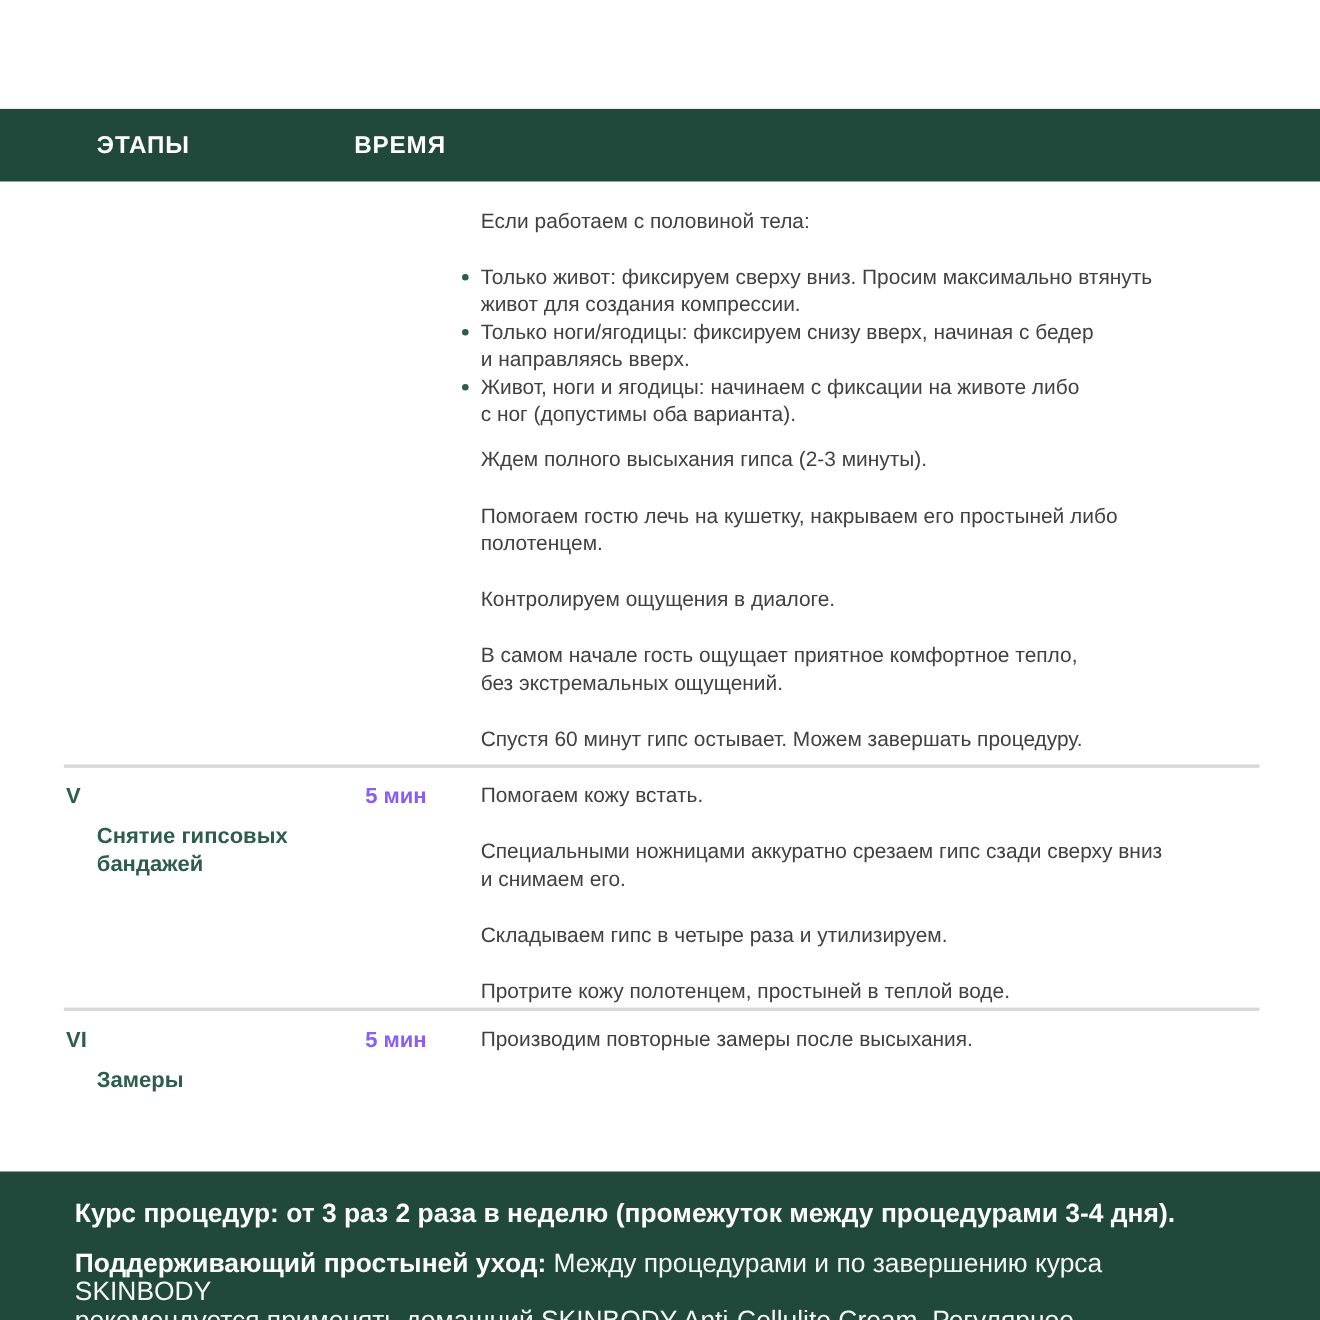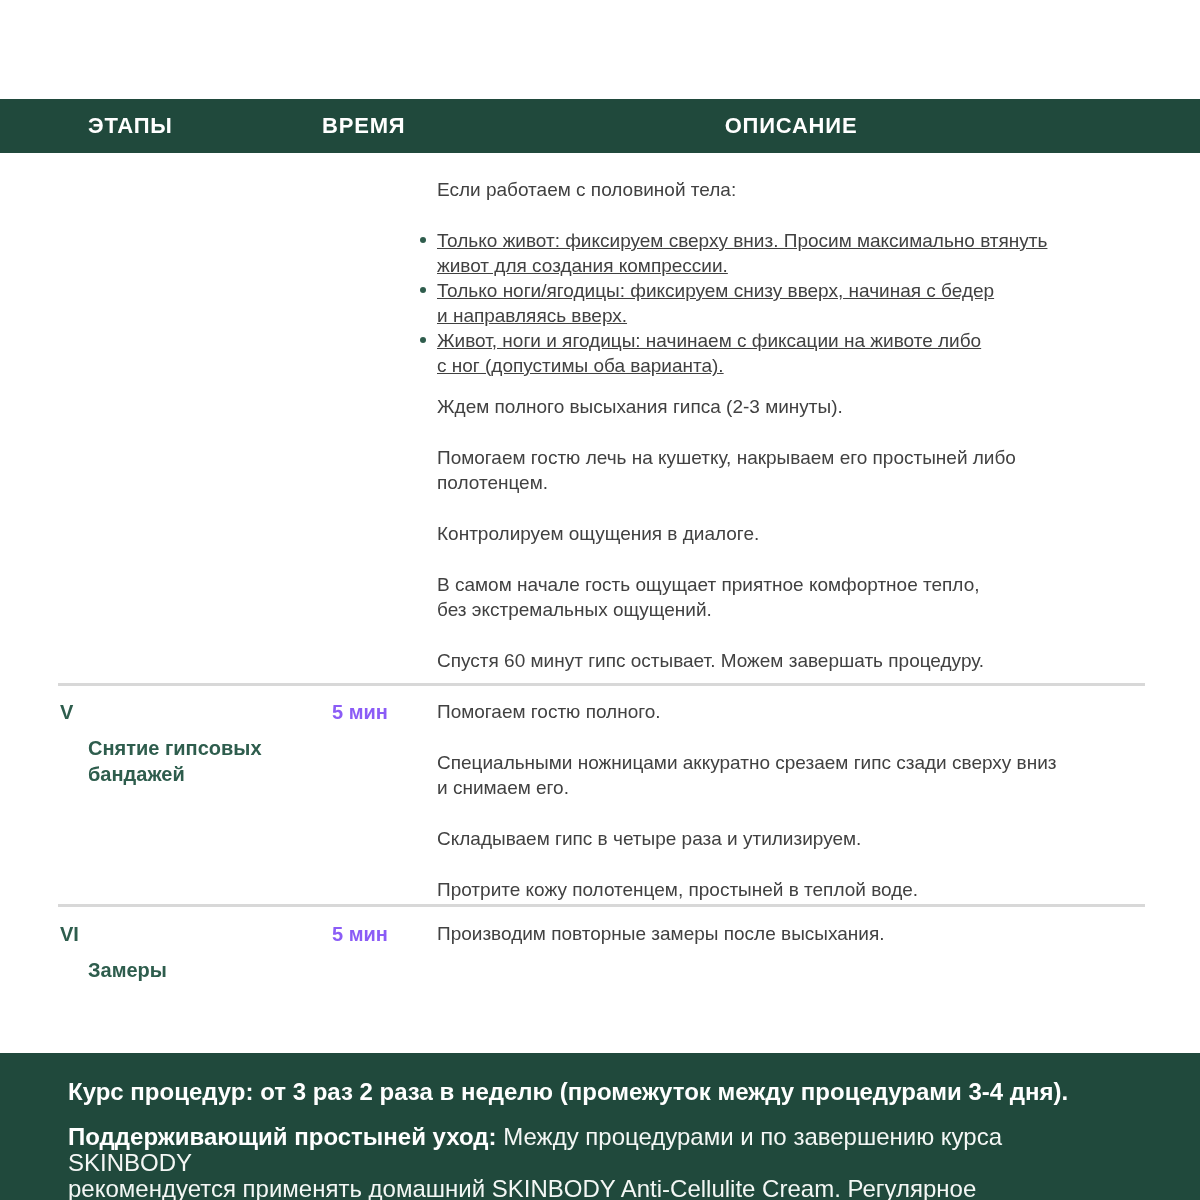--- a/index.html
+++ b/index.html
@@ -15,21 +15,21 @@
     width: 1200px; height: 1200px;
     background: #ffffff;
     font-family: "Liberation Sans", "DejaVu Sans", sans-serif;
     color: var(--body_text);
   }
   .page { width: 1200px; height: 1200px; display: flex; flex-direction: column; overflow: hidden; }
   .top-spacer { height: 99px; flex: none; }
 
   
   .table-header {
-    flex: none; height: 54px;
+    flex: none; height: 66px;
     background: var(--banner_bg);
     display: grid; grid-template-columns: 272px 105px 1fr;
     align-items: center;
     padding: 0 55px 0 60px;
     color: #ffffff; font-weight: bold; font-size: 22px; letter-spacing: 0.8px;
   }
   .table-header .stage-col span { margin-left: 28px; }
   .table-header .time-col span { display:inline-block; margin-left: -10px; }
   .table-header .desc-col { text-align: center; }
 
@@ -50,21 +50,20 @@
     white-space: pre-line;
   }
   .desc-cell .para:last-child { margin-bottom: 0; }
 
   .bullets { list-style: none; margin: 0 0 16px 0; padding: 0; }
   .bullets li {
     position: relative;
     font-size: 19px; line-height: 25px;
     color: var(--body_text);
     white-space: pre-line;
-    text-decoration: underline;
   }
   .bullets li::before {
     content: "";
     position: absolute; left: -17px; top: 9px;
     width: 6px; height: 6px; border-radius: 50%;
     background: var(--stage_accent);
   }
 
   .divider { border: none; border-top: 3px solid var(--divider); margin: 0 55px 0 58px; }
 
@@ -102,23 +101,20 @@
 
   <div class="top-spacer"></div>
 
   <header class="table-header">
     <div class="col stage-col">
       <span>ЭТАПЫ</span>
     </div>
     <div class="col time-col">
       <span>ВРЕМЯ</span>
     </div>
-    <div class="col desc-col">
-      <span>ОПИСАНИЕ</span>
-    </div>
   </header>
 
   <main class="table-body">
 
     <section class="row row-continuation">
       <div class="stage-cell"></div>
       <div class="time-cell"></div>
       <div class="desc-cell">
         <p class="para">Если работаем с половиной тела:</p>
         <ul class="bullets">
@@ -142,21 +138,21 @@
     <hr class="divider">
 
     <section class="row row-v">
       <div class="stage-cell">
         <span class="numeral">V</span>
         <span class="stage-label">Снятие гипсовых
 бандажей</span>
       </div>
       <div class="time-cell">5 мин</div>
       <div class="desc-cell">
-        <p class="para">Помогаем гостю полного.</p>
+        <p class="para">Помогаем кожу встать.</p>
         <p class="para">Специальными ножницами аккуратно срезаем гипс сзади сверху вниз
 и снимаем его.</p>
         <p class="para">Складываем гипс в четыре раза и утилизируем.</p>
         <p class="para">Протрите кожу полотенцем, простыней в теплой воде.</p>
       </div>
     </section>
 
     <hr class="divider">
 
     <section class="row row-vi">

